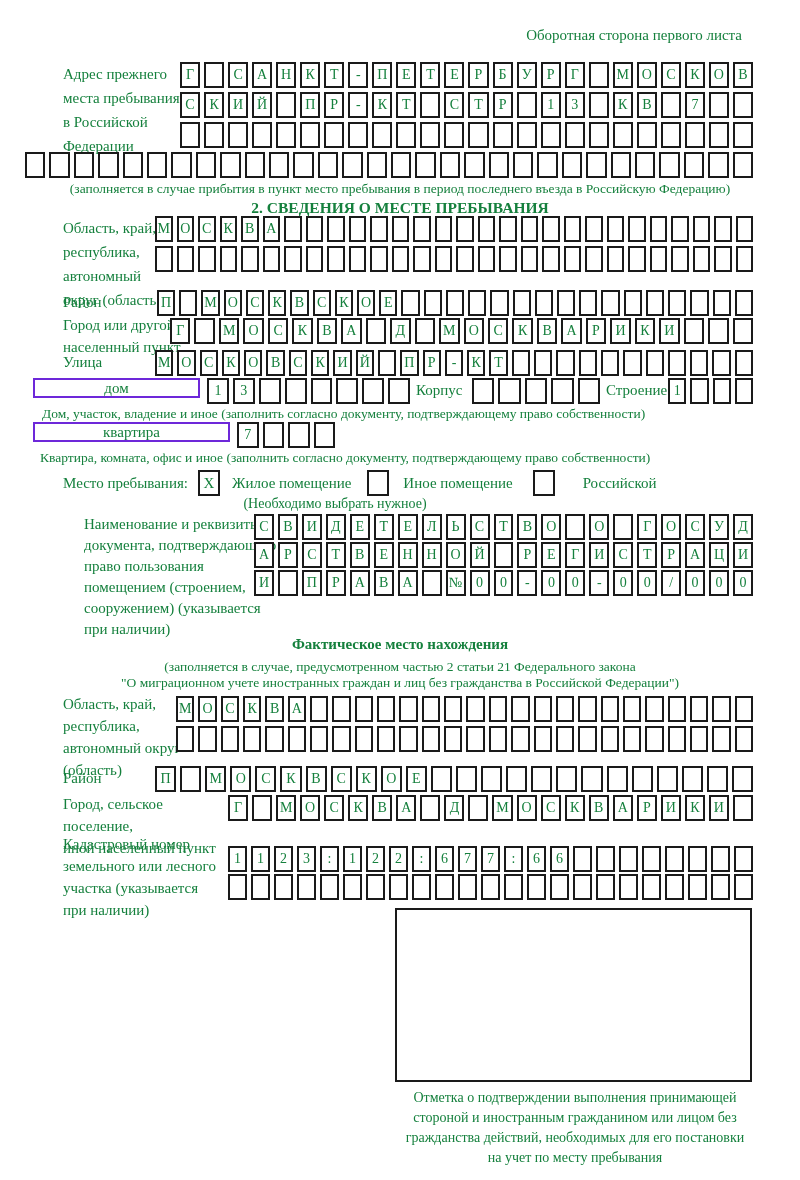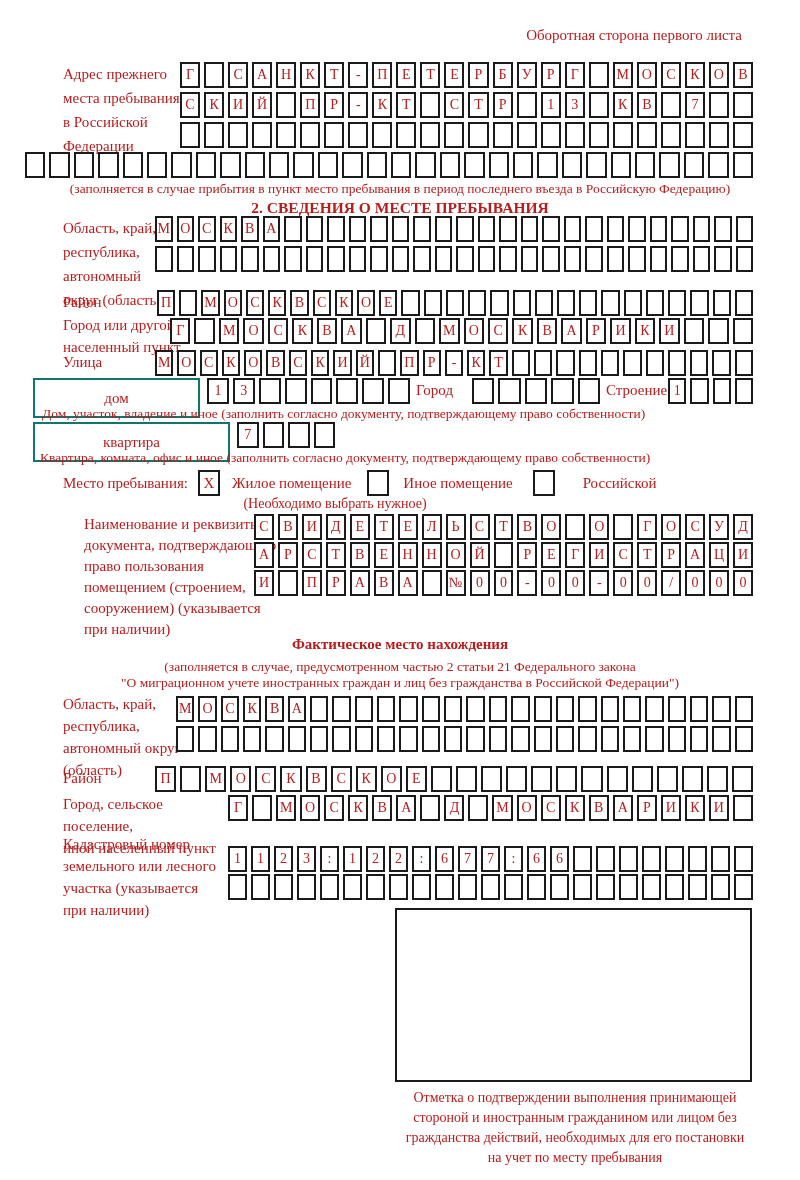--- a/index.html
+++ b/index.html
@@ -1,38 +1,38 @@
 <!DOCTYPE html>
 <html><head>
 <meta charset="utf-8">
 <style>
   html,body{margin:0;padding:0;background:#fff;}
   .page{
     position:relative;width:800px;height:1180px;background:#fff;
-    font-family:"Liberation Serif","DejaVu Serif",serif;color:#b91c1c;
+    font-family:"Liberation Serif","DejaVu Serif",serif;color:#15803d;
     overflow:hidden;
   }
   .abs{position:absolute;}
   .lbl{position:absolute;font-size:15px;line-height:24px;white-space:pre-line;}
   .lbl.lh21{line-height:21px;}
   .lbl.lh22{line-height:22px;}
   .cap{position:absolute;font-size:13.5px;line-height:16px;}
   .center{text-align:center;}
   .heading{position:absolute;width:800px;text-align:center;font-weight:bold;font-size:15.5px;}
   .cellrow{
     position:absolute;display:grid;grid-template-columns:repeat(var(--n),1fr);
     gap:4px;height:26px;
   }
   .cell{
     border:2px solid #1a1a1a;background:#fff;box-sizing:border-box;
     display:flex;align-items:center;justify-content:center;
     font-size:14px;line-height:1;overflow:hidden;
   }
   .bigbox{
-    position:absolute;border:2px solid #0f766e;box-sizing:border-box;height:40px;
+    position:absolute;border:2px solid #6d28d9;box-sizing:border-box;height:20px;
     display:flex;align-items:center;justify-content:center;font-size:15px;background:#fff;
   }
   .ckrow{position:absolute;display:flex;align-items:center;font-size:15px;}
   .ckcell{
     width:22px;height:26px;border:2px solid #1a1a1a;box-sizing:border-box;flex:0 0 auto;
     display:flex;align-items:center;justify-content:center;font-size:15px;background:#fff;
   }
   .stamp{position:absolute;border:2px solid #1a1a1a;box-sizing:border-box;background:#fff;}
   .pre{white-space:pre-line;}
 </style>
@@ -321,21 +321,21 @@
   <div class="cellrow" style="left: 207px; top: 378px; width: 203px; --n: 8;">
       <div class="cell">1</div>
       <div class="cell">3</div>
       <div class="cell"></div>
       <div class="cell"></div>
       <div class="cell"></div>
       <div class="cell"></div>
       <div class="cell"></div>
       <div class="cell"></div>
     </div>
-  <div class="abs" style="left:416px;top:382px;font-size:15px;">Город</div>
+  <div class="abs" style="left:416px;top:382px;font-size:15px;">Корпус</div>
   <div class="cellrow" style="left: 472px; top: 378px; width: 128px; --n: 5;">
       <div class="cell"></div>
       <div class="cell"></div>
       <div class="cell"></div>
       <div class="cell"></div>
       <div class="cell"></div>
     </div>
   <div class="abs" style="left:606px;top:382px;font-size:15px;">Строение</div>
   <div class="cellrow" style="left: 668px; top: 378px; width: 85px; --n: 4;">
       <div class="cell">1</div>

